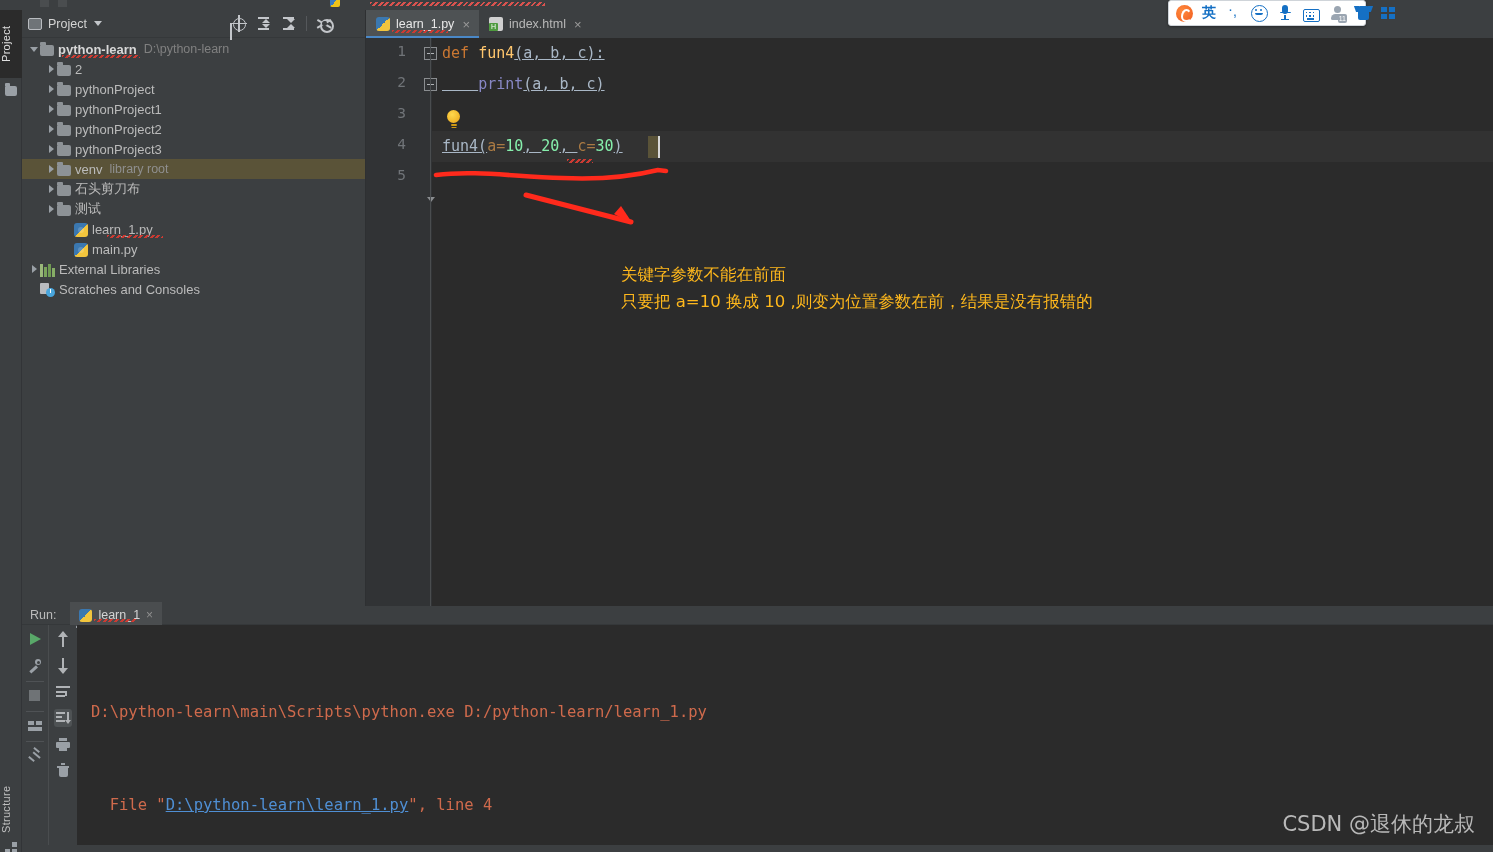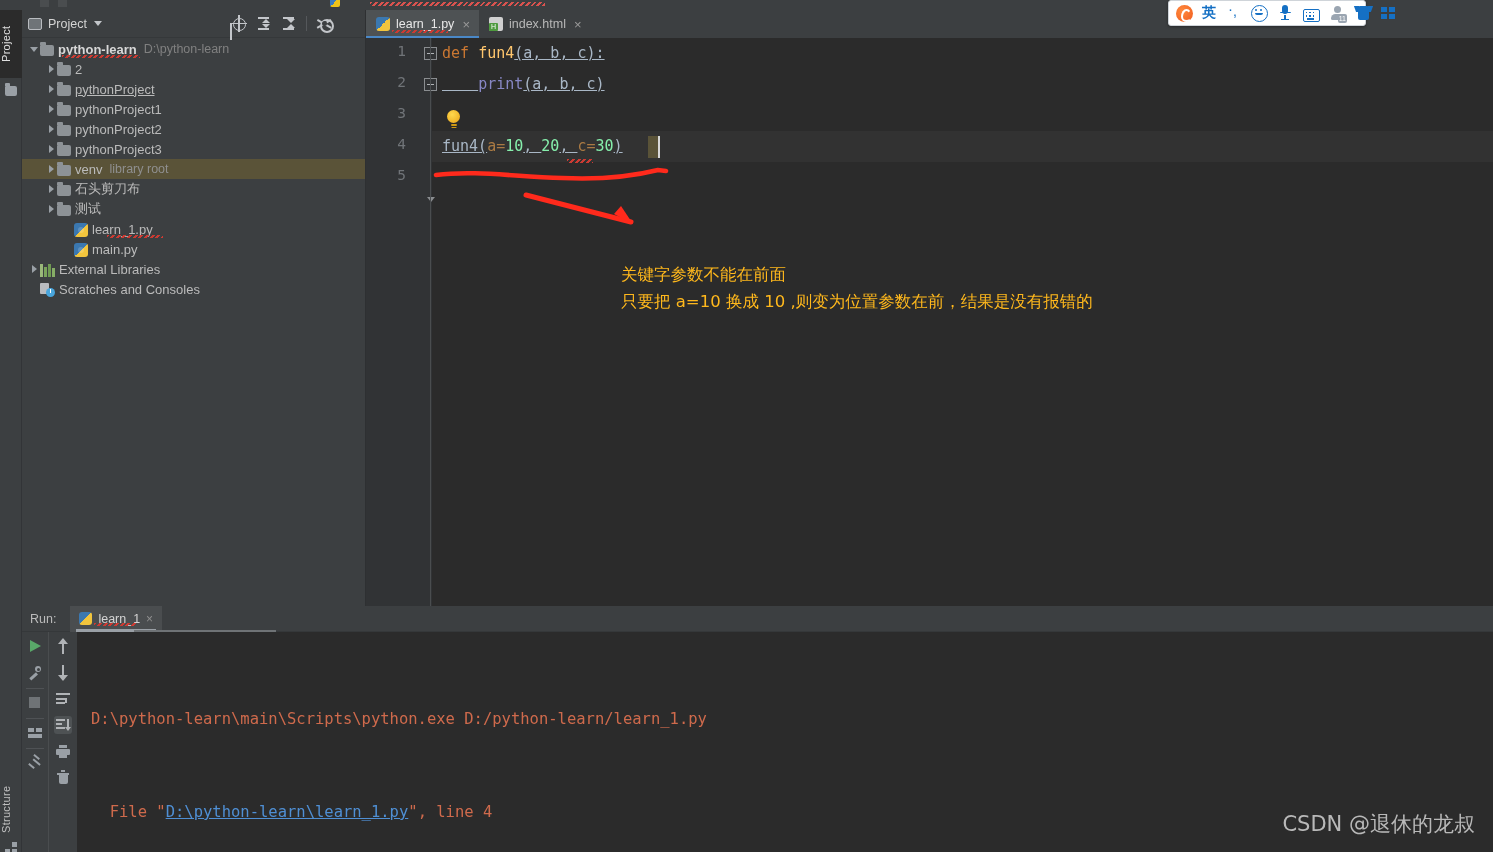--- a/index.html
+++ b/index.html
@@ -301,21 +301,21 @@
     position: absolute; color: #ffb81c; font-size: 16.5px; line-height: 1.45;
     white-space: nowrap; font-family: "DejaVu Sans", "Liberation Sans", sans-serif;
   }
 
   
   .run-panel {
     position: absolute; left: 22px; top: 606px; width: 1471px; height: 246px;
     background: #3c3f41;
   }
   .run-header {
-    position: relative; height: 26px; display: flex; align-items: center;
+    position: relative; height: 19px; display: flex; align-items: center;
     padding-left: 8px; border-bottom: 1px solid #35383a;
   }
   .run-label { color: #bbbbbb; font-size: 12.5px; margin-right: 14px; }
   .run-tab {
     position: relative; display: flex; align-items: center; gap: 6px;
     padding: 0 9px; height: 26px; background: #4a4d4f; color: #d4d4d4; font-size: 12.5px;
   }
   .run-tab:after {
     content:""; position:absolute; left:6px; right:6px; bottom:0; height:2.5px; background:#9aa0a6;
   }
@@ -476,21 +476,21 @@
           <div class="ic folder"></div>
           <span class="node-label bold">python-learn</span>
           <span class="node-sub">D:\python-learn</span>
           <span class="squiggle-red" style="left: 40px; width: 78px;"></span>
         </div>
         <div class="tree-row" style="padding-left: 23px;">
           <div class="arrow closed"></div>
           <div class="ic folder"></div>
           <span class="node-label">2</span>
         </div>
-        <div class="tree-row" style="padding-left: 23px; text-decoration: underline;">
+        <div class="tree-row" style="padding-left: 23px;">
           <div class="arrow closed"></div>
           <div class="ic folder"></div>
           <span class="node-label">pythonProject</span>
         </div>
         <div class="tree-row" style="padding-left: 23px;">
           <div class="arrow closed"></div>
           <div class="ic folder"></div>
           <span class="node-label">pythonProject1</span>
         </div>
         <div class="tree-row" style="padding-left: 23px;">

